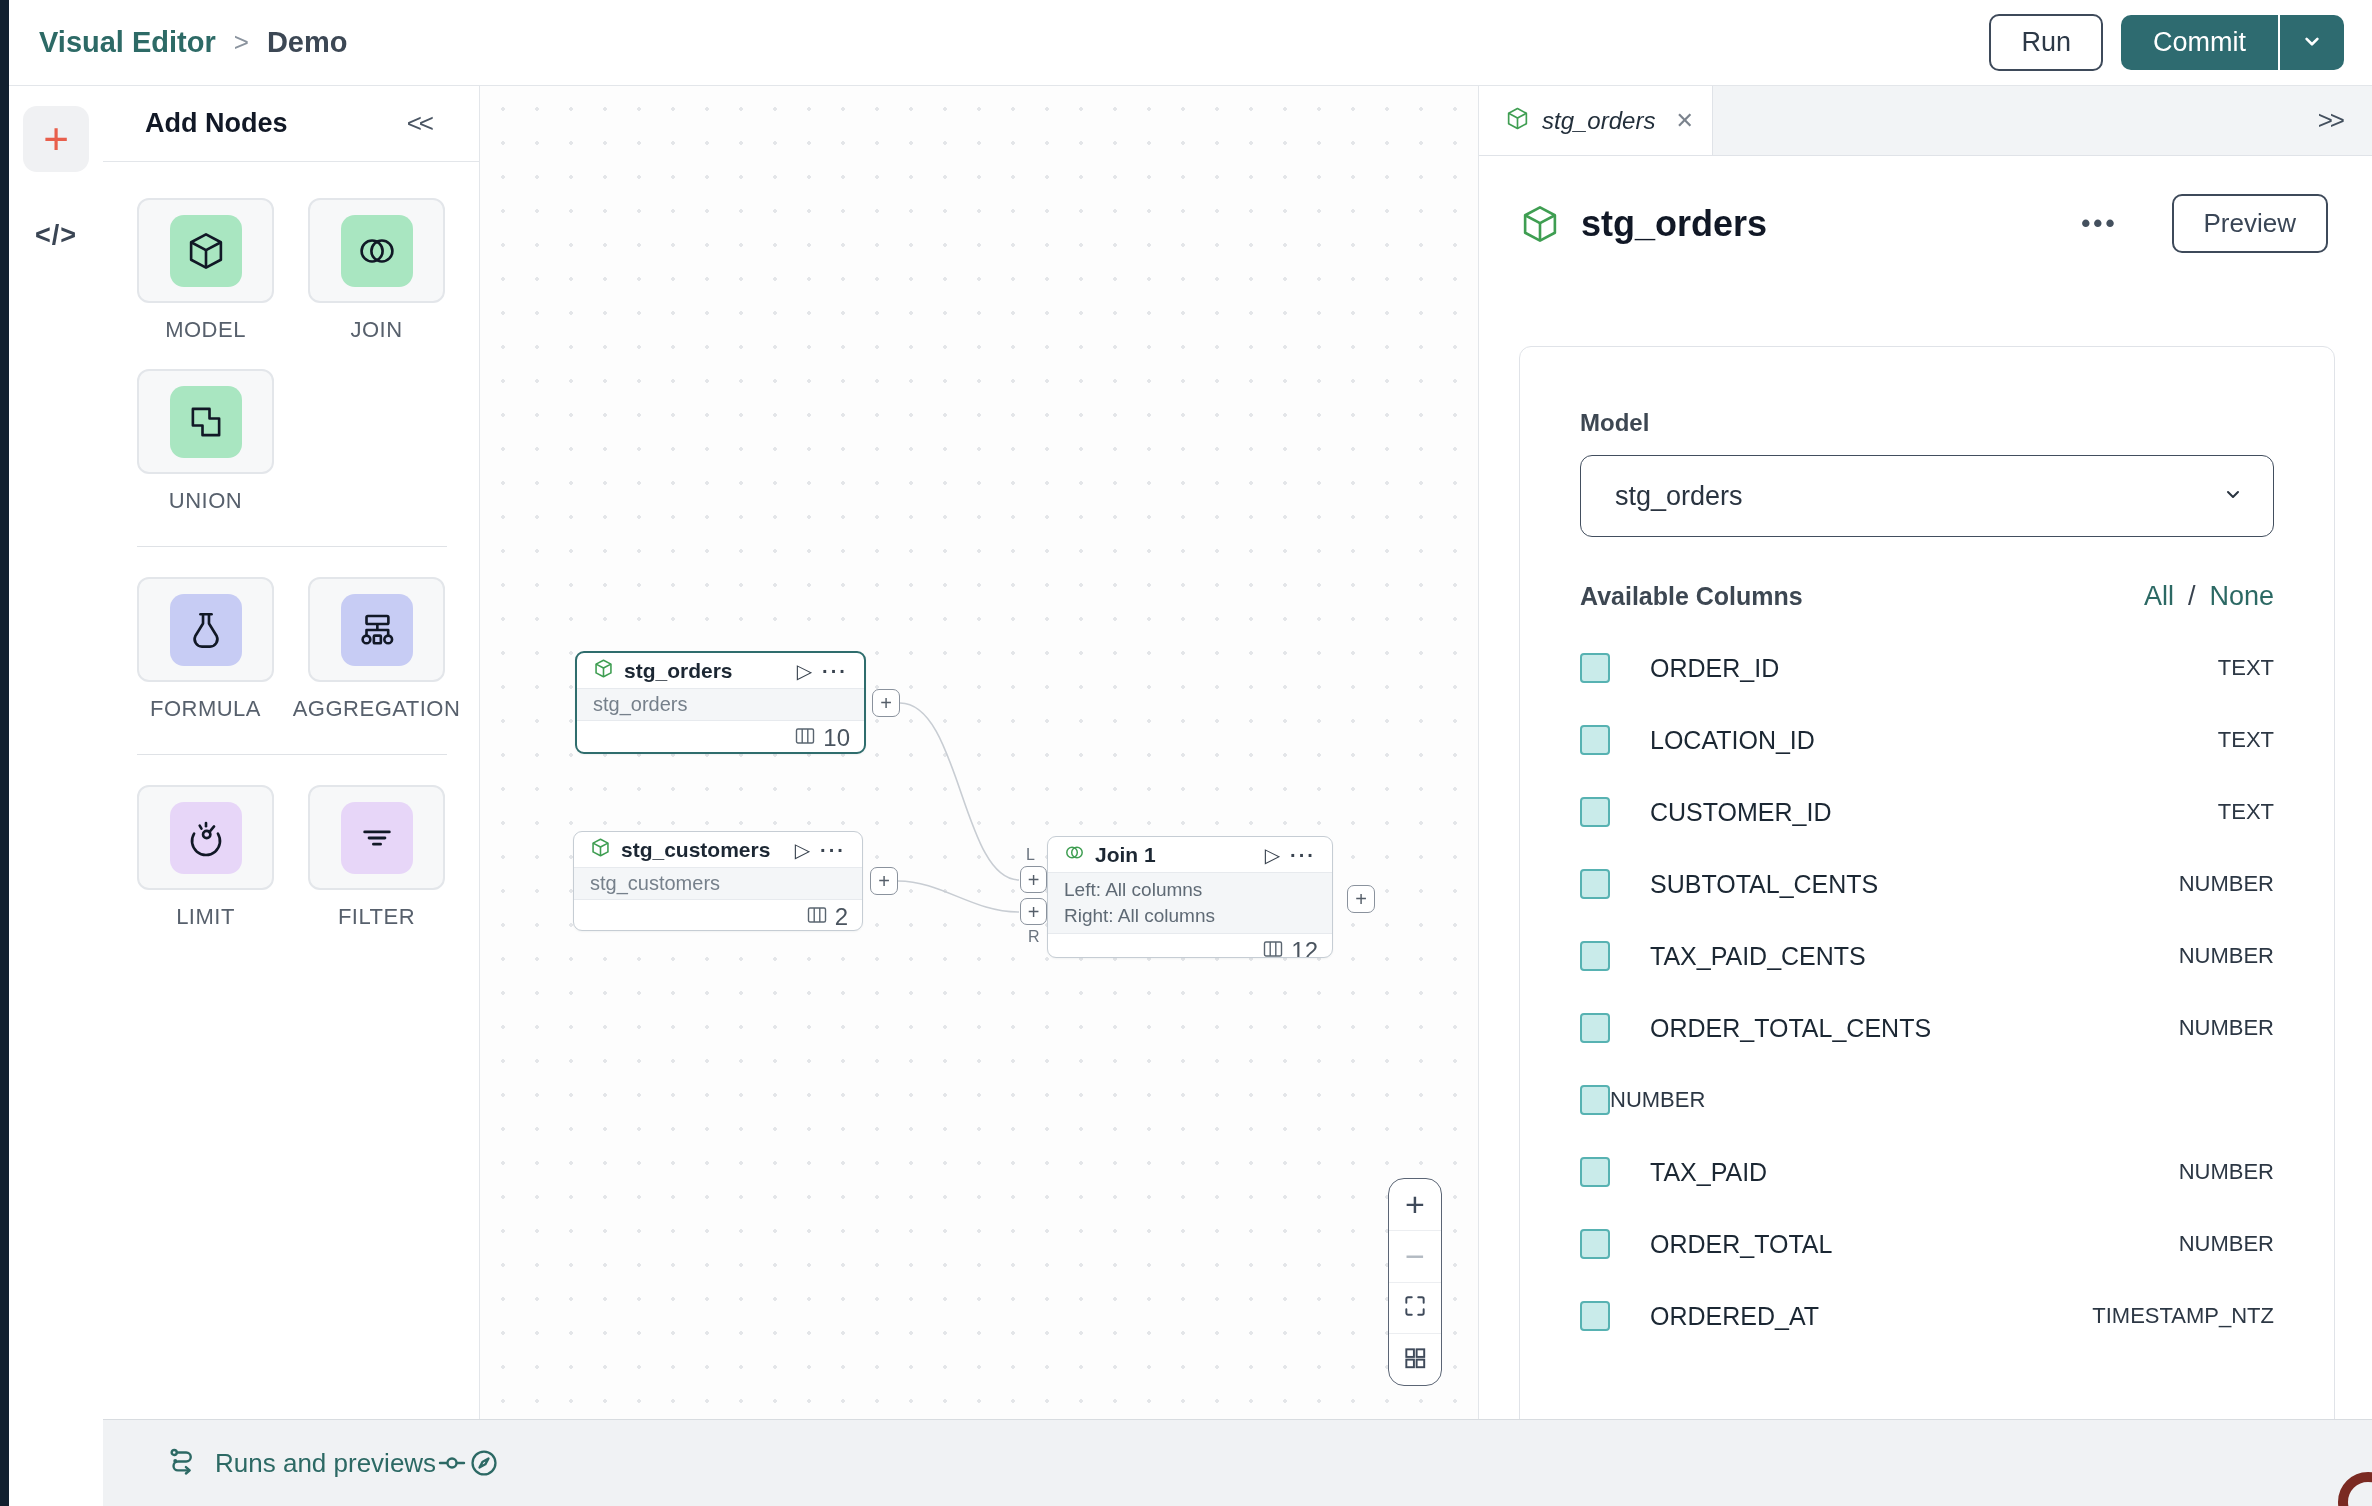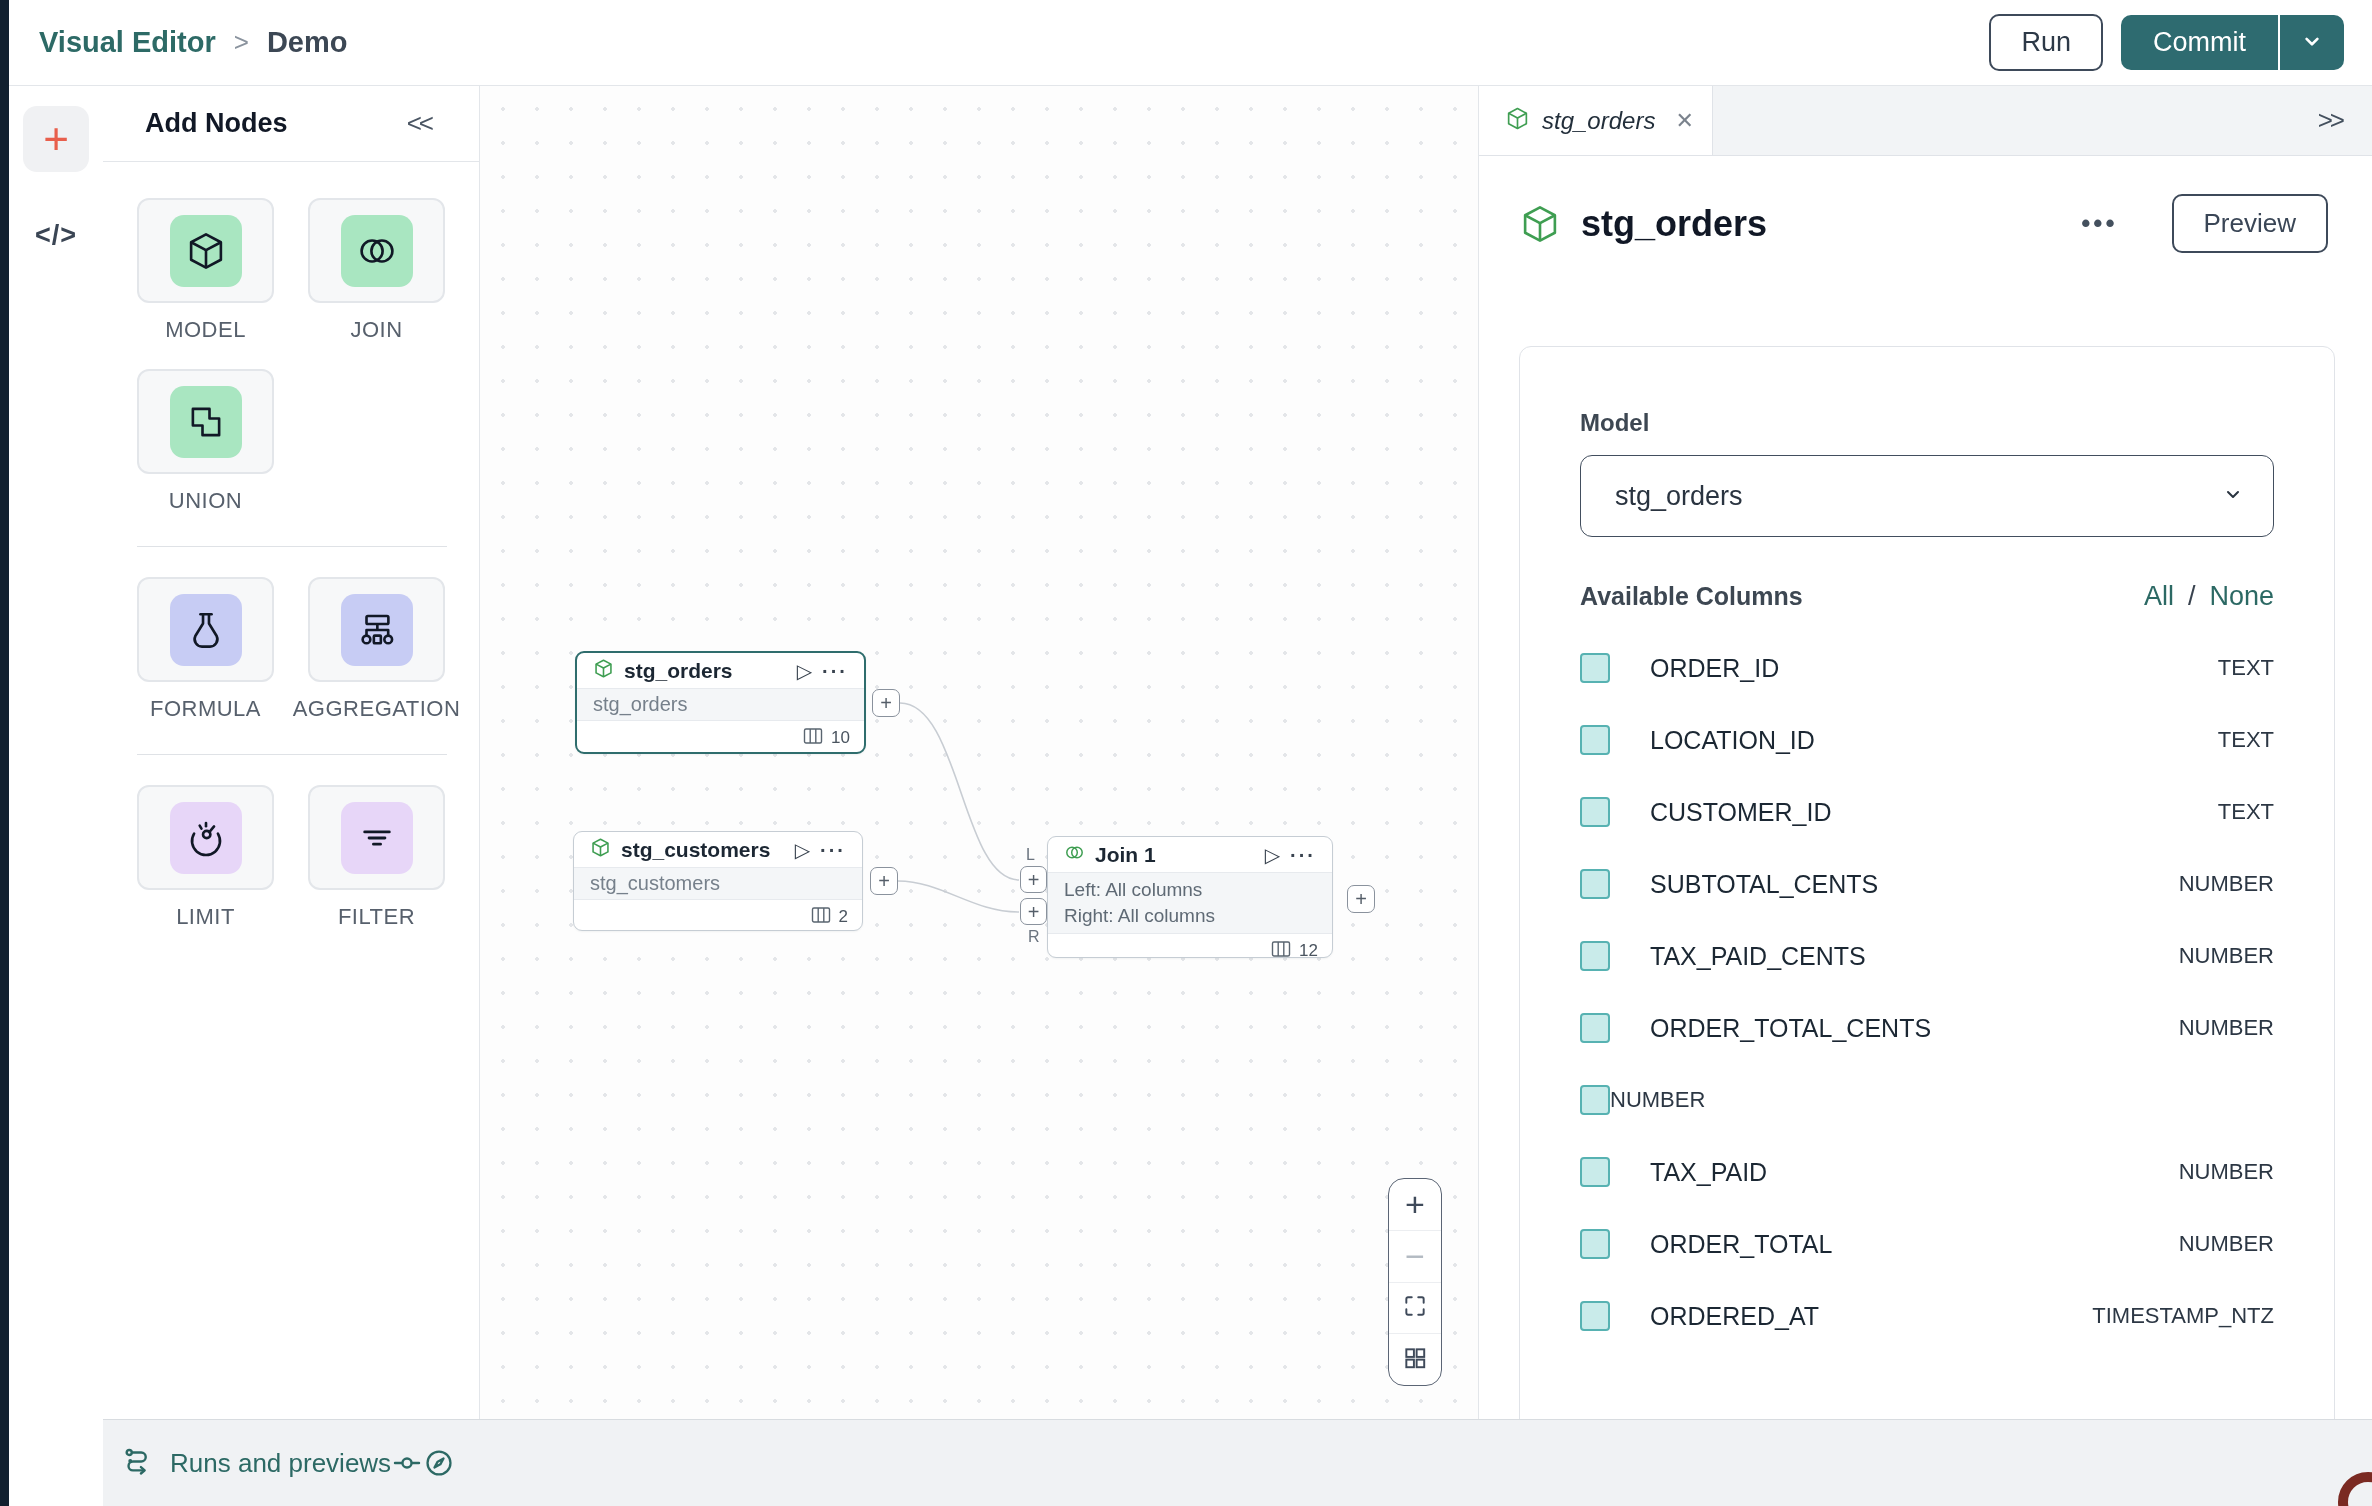--- a/index.html
+++ b/index.html
@@ -64,21 +64,21 @@
   .node-header svg { width:21px; height:21px; flex:none; }
   .node-title { font-size:21px; font-weight:700; color:#1c2733; flex:1 1 auto; white-space:nowrap; }
   .node-play { color:#39434f; font-size:20px; cursor:pointer; line-height:1; }
   .node-dots { color:#39434f; font-size:20px; font-weight:700; letter-spacing:2px; cursor:pointer; line-height:1; }
   .node-body { background:#f4f6f8; border-top:1px solid #e7eaee; border-bottom:1px solid #e7eaee;
     padding:4px 16px; flex:1 1 auto; display:flex; flex-direction:column; justify-content:center; }
   .node-sub { font-size:20px; color:#76808b; }
   .node-join-line { font-size:19px; color:#5f6a75; line-height:26px; }
   .node-footer { height:34px; display:flex; align-items:center; justify-content:flex-end; gap:8px; padding:0 14px; flex:none; }
   .node-footer svg { width:20px; height:18px; }
-  .node-count { font-size:17px; color:#4a545f; }
+  .node-count { font-size:24px; color:#4a545f; }
   .port { position:absolute; width:28px; height:28px; background:#fff; border:1.5px solid #8a929d;
     border-radius:7px; color:#555e69; font-size:20px; display:flex; align-items:center; justify-content:center;
     line-height:1; cursor:pointer; z-index:3; }
   .port-label { position:absolute; font-size:16px; color:#6a737e; z-index:3; }
 
   .zoom-pill { position:absolute; left:908px; top:1092px; width:54px; height:208px; background:#fff;
     border:1.5px solid #5b6575; border-radius:16px; display:flex; flex-direction:column; z-index:4; }
   .zoom-cell { flex:1; display:flex; align-items:center; justify-content:center; cursor:pointer; }
   .zoom-cell + .zoom-cell { border-top:1px solid #eceef1; }
   .zoom-in-glyph { font-size:34px; color:#3f4a5a; font-weight:400; }
@@ -116,21 +116,21 @@
   .all-none-sep { color:#39434f; }
   .col-rows { margin-top:20px; }
   .col-row { height:72px; display:flex; align-items:center; }
   .col-checkbox { width:30px; height:30px; background:#c9ebea; border:2px solid #57b2b2; border-radius:4px;
     flex:none; cursor:pointer; }
   .col-name { margin-left:40px; font-size:25px; color:#1b2733; flex:1; }
   .col-type { font-size:22px; color:#2c3744; }
 
   
   .bottombar { position:absolute; left:103px; right:0; top:1419px; height:87px; background:#f0f2f4;
-    border-top:1px solid #d8dce0; display:flex; align-items:center; padding-left:19px; z-index:6; }
+    border-top:1px solid #d8dce0; display:flex; align-items:center; padding-left:64px; z-index:6; }
   .runs-group { display:flex; align-items:center; gap:16px; cursor:pointer; }
   .runs-group svg { width:32px; height:32px; }
   .runs-label { font-size:26px; color:#2c6964; }
   .bar-icon { cursor:pointer; display:flex; align-items:center; }
   .bar-icon svg { width:32px; height:32px; }
 
   .corner-swoosh { position:absolute; right:-26px; bottom:-26px; width:60px; height:60px;
     border:10px solid #7a2a22; border-radius:50%; background:transparent; z-index:9; }
 </style>
 </head>

